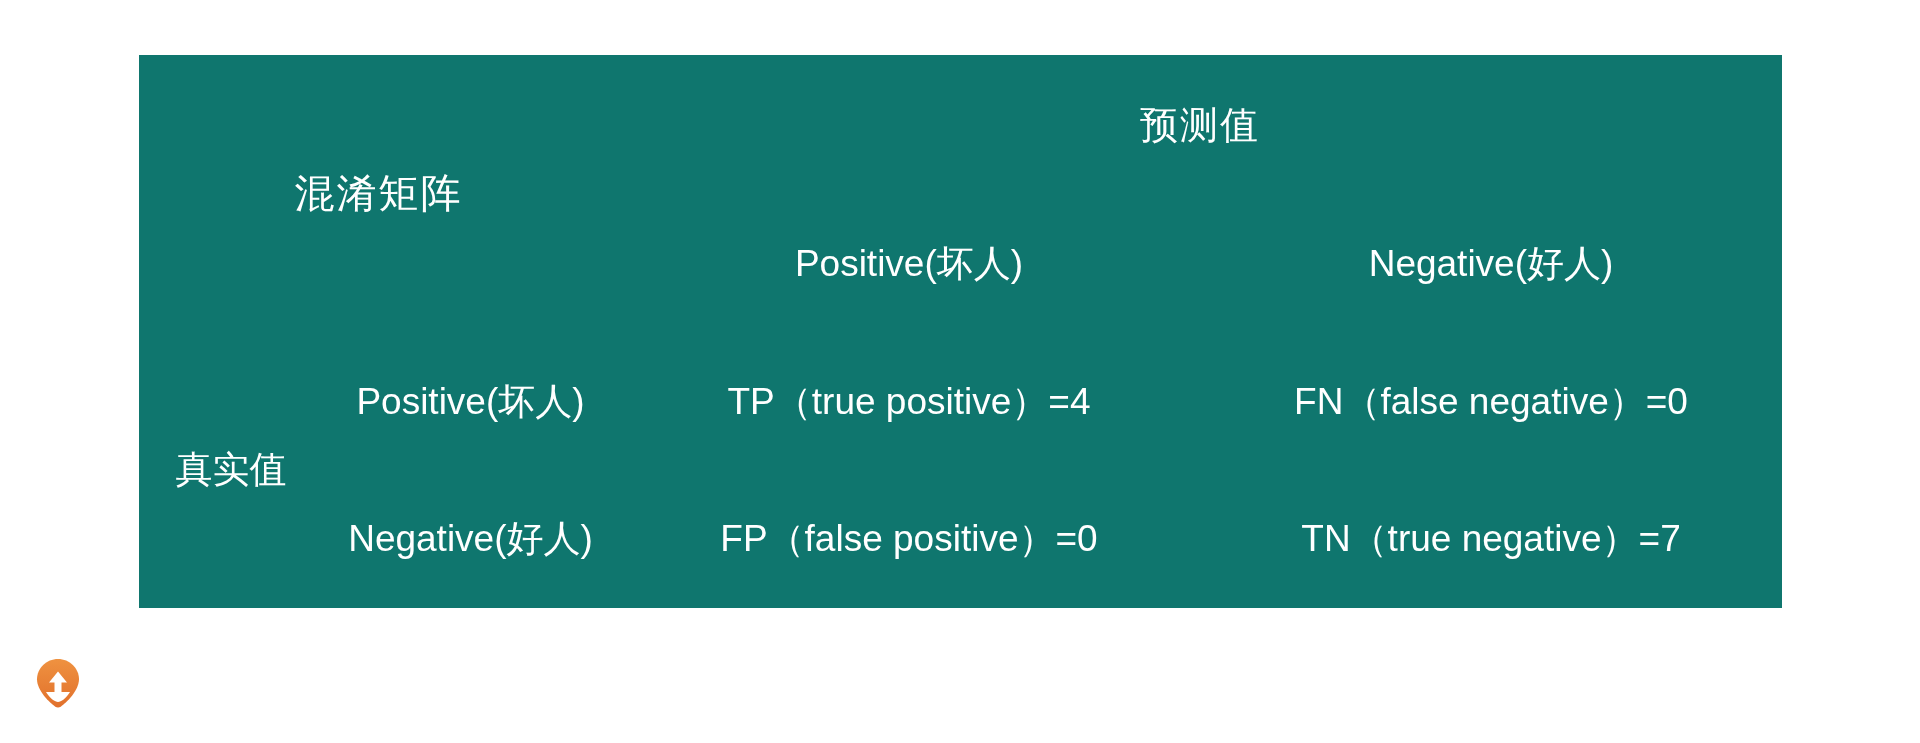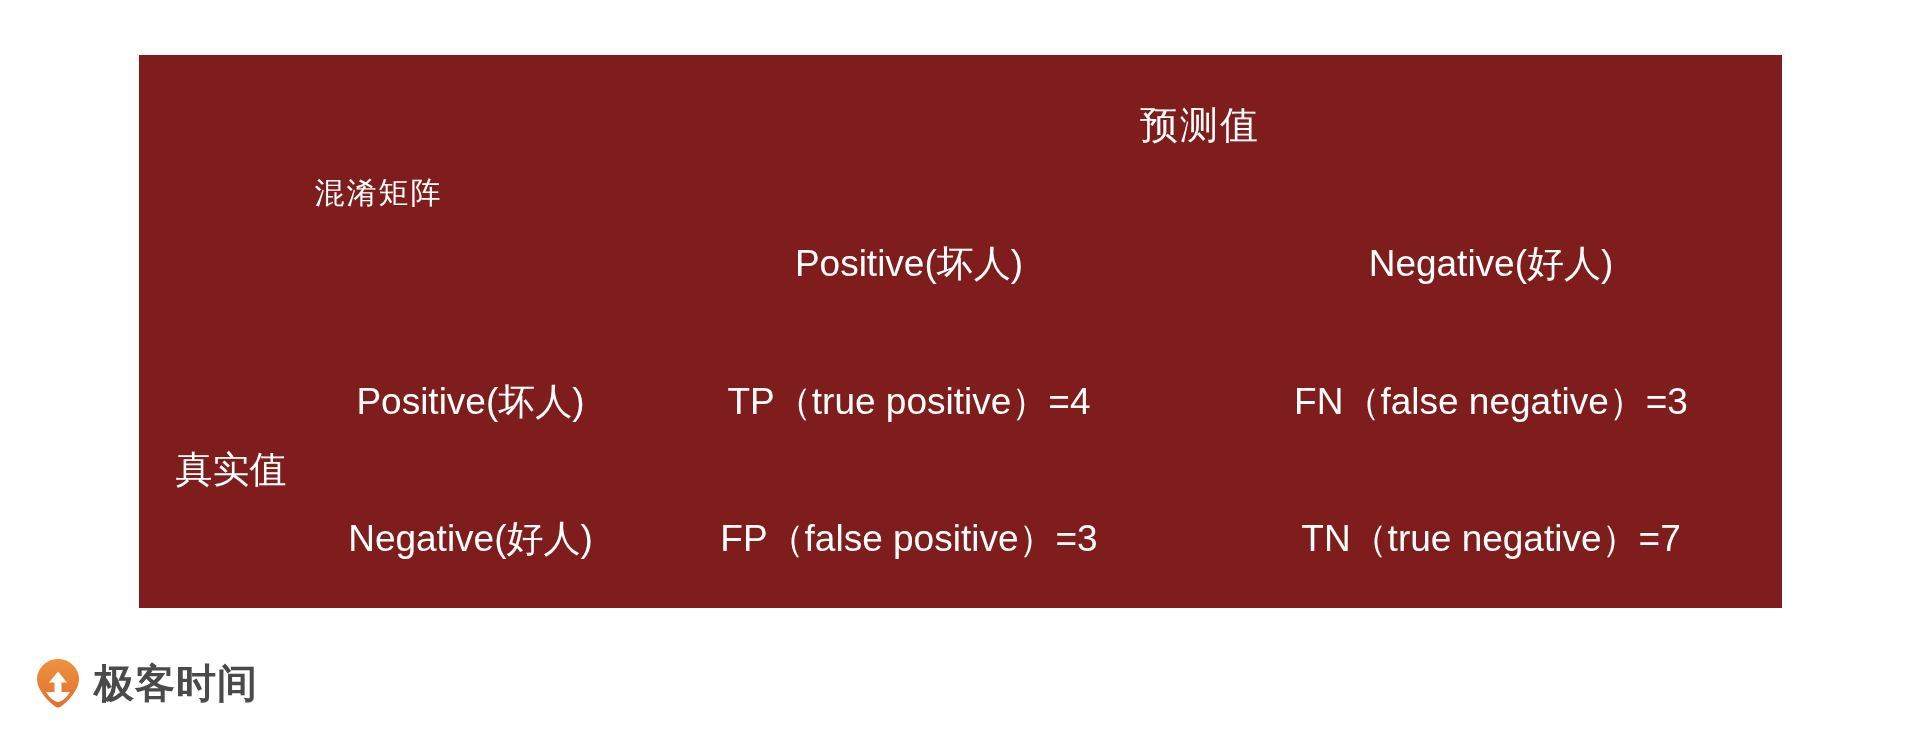--- a/index.html
+++ b/index.html
@@ -25,38 +25,38 @@
     height: 553px;
   }
   table.matrix {
     width: 1643px;
     height: 553px;
     border-collapse: separate;
     border-spacing: 0;
     table-layout: fixed;
   }
   table.matrix td {
-    background: #7f1d1d;
+    background: #0f766e;
     color: #ffffff;
     text-align: center;
     vertical-align: middle;
     border: 0;
     padding: 0 10px;
     box-sizing: border-box;
     font-weight: 400;
     white-space: nowrap;
   }
 
   
   td.bd-r  { border-right: 5px solid #ffffff; }
   td.bd-b  { border-bottom: 5px solid #ffffff; }
 
   
   .ttl-corner {
-    font-size: 30px;
+    font-size: 40px;
     font-weight: 700;
     letter-spacing: 2px;
   }
   .ttl-pred {
     font-size: 38px;
     font-weight: 700;
     letter-spacing: 2px;
   }
   .hdr-col {
     font-size: 37px;
@@ -125,40 +125,39 @@
 
       <tr>
         <td class="hdr-col bd-r bd-b">Positive(坏人)</td>
         <td class="hdr-col bd-b">Negative(好人)</td>
       </tr>
 
       <tr>
         <td class="side-label bd-r" rowspan="2">真实值</td>
         <td class="hdr-row bd-r bd-b">Positive(坏人)</td>
         <td class="cell-val bd-r bd-b">TP（true positive）=4</td>
-        <td class="cell-val bd-b">FN（false negative）=3</td>
+        <td class="cell-val bd-b">FN（false negative）=0</td>
       </tr>
 
       <tr>
         <td class="hdr-row bd-r">Negative(好人)</td>
-        <td class="cell-val bd-r">FP（false positive）=3</td>
+        <td class="cell-val bd-r">FP（false positive）=0</td>
         <td class="cell-val">TN（true negative）=7</td>
       </tr>
     </tbody>
   </table>
 </div>
 
 <div class="logo">
   <span class="logo-mark-wrap">
     <svg class="logo-mark" viewBox="0 0 44 50" xmlns="http://www.w3.org/2000/svg" aria-hidden="true">
       <defs>
         <linearGradient id="pinGrad" x1="0" y1="0" x2="0" y2="1">
           <stop offset="0%" stop-color="#ef9240"></stop>
           <stop offset="100%" stop-color="#e1702c"></stop>
         </linearGradient>
       </defs>
       <path d="M22 1 C10.4 1 1 10.1 1 21.3 C1 32.6 13.5 44.6 19.3 48.7 C20.9 49.8 23.1 49.8 24.7 48.7 C30.5 44.6 43 32.6 43 21.3 C43 10.1 33.6 1 22 1 Z" fill="url(#pinGrad)"></path>
       <path d="M10 34 C14 40.5 19 44 22 44 C25 44 30 40.5 34 34 Z" fill="#ffffff"></path>
       <path d="M22 13.5 L31 24.5 L25.5 24.5 L25.5 34.5 L18.5 34.5 L18.5 24.5 L13 24.5 Z" fill="#ffffff"></path>
     </svg>
   </span>
-  <span class="logo-text">极客时间</span>
 </div>
 
 </body></html>

